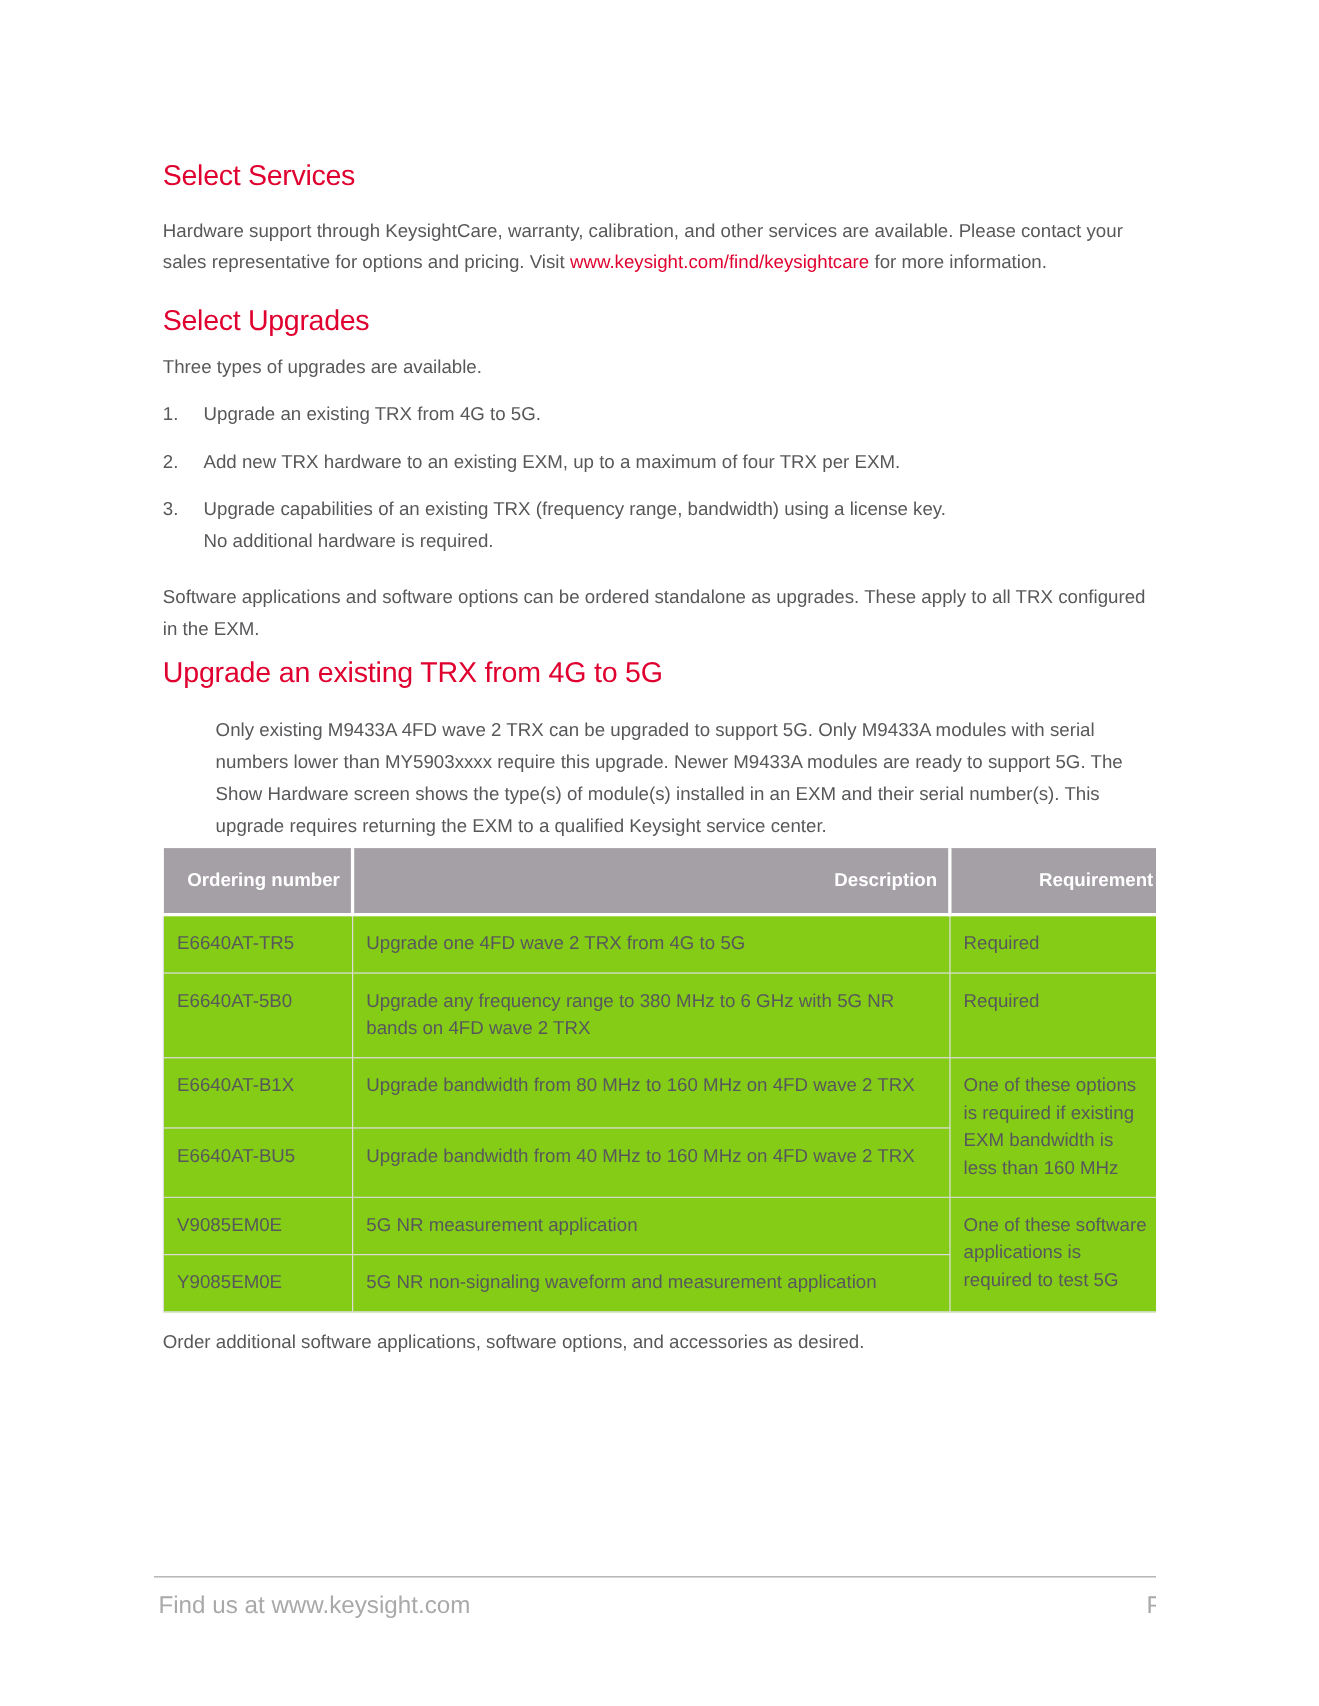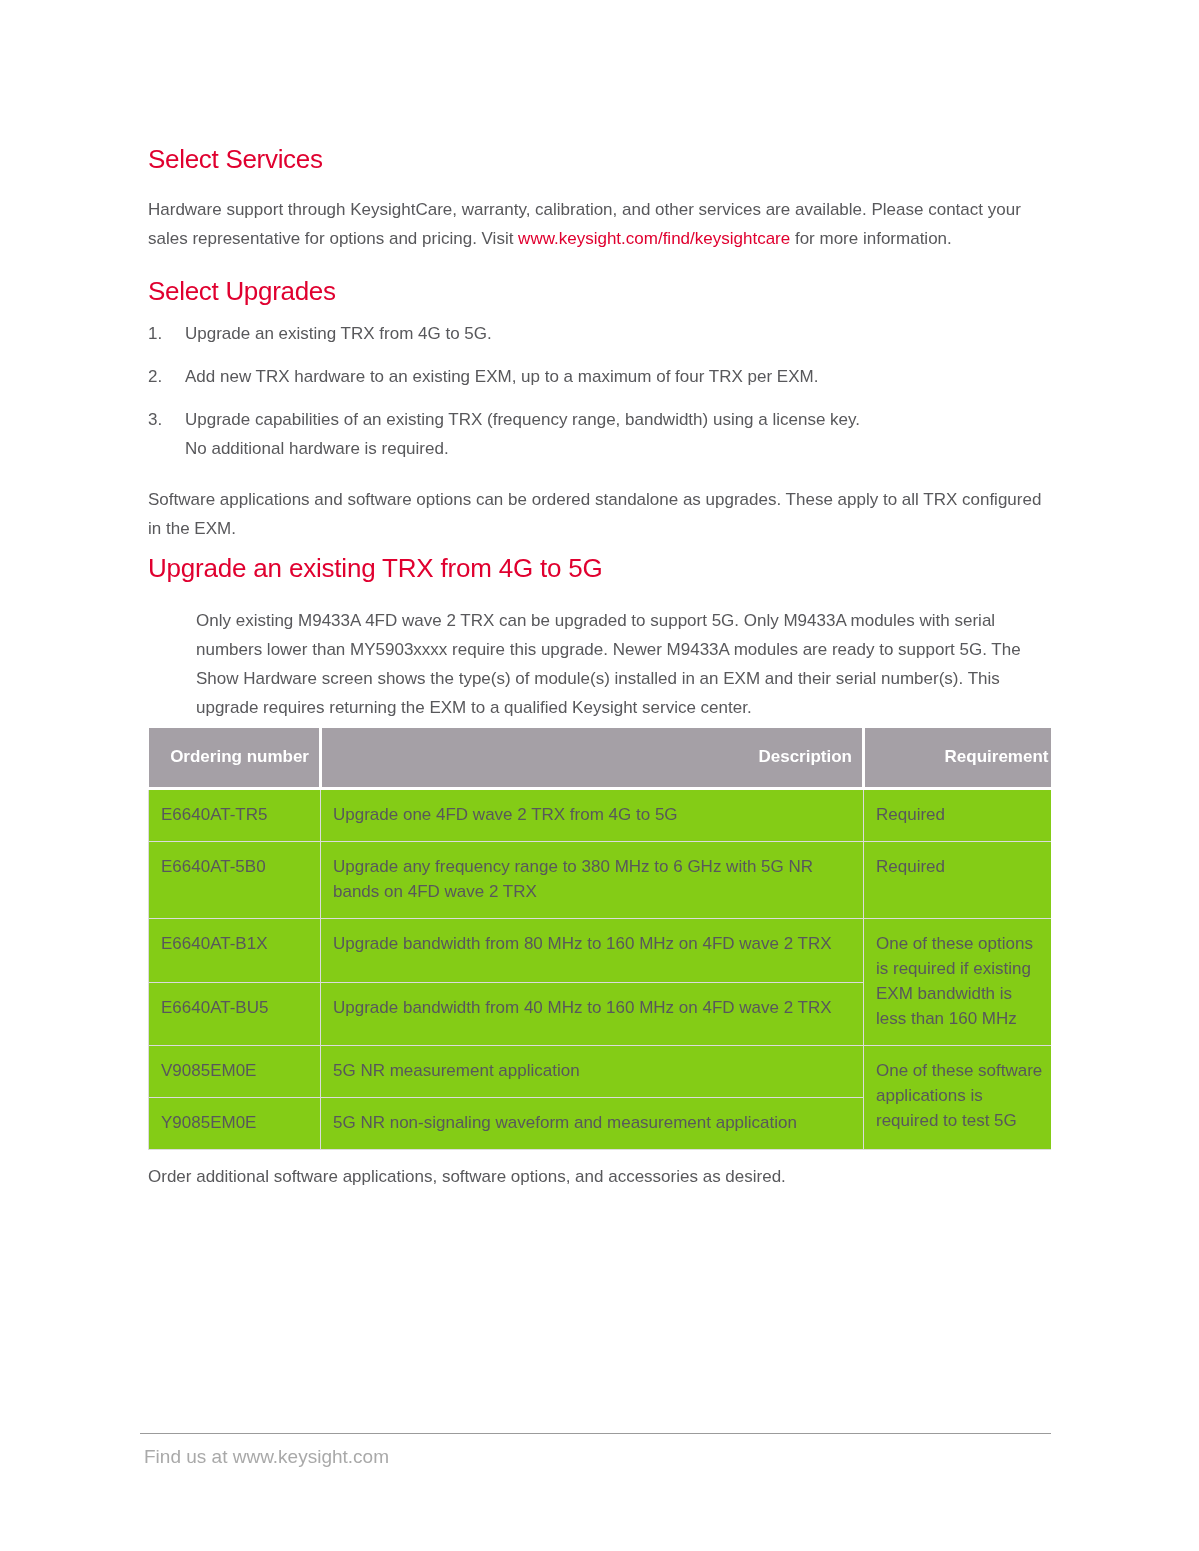--- a/index.html
+++ b/index.html
@@ -108,40 +108,41 @@
     width: 988px;
   }
   .footer-rule {
     border-top: 1px solid var(--footer-rule);
     height: 0;
   }
   .footer-row {
     margin-top: 12px;
     display: flex;
     justify-content: space-between;
-    font-size: 19px;
+    font-size: 22px;
     color: var(--footer-text);
     padding-left: 4px;
     padding-right: 16px;
     gap: 48px;
   }
 </style>
 </head>
 <body>
 
 <div class="page">
   <div class="content">
 
     <h2 class="h2-first">Select Services</h2>
 
     <p class="mt22"><span>Hardware support through KeysightCare, warranty, calibration, and other services are available. Please contact your sales representative for options and pricing. Visit </span><a class="doc-link">www.keysight.com/find/keysightcare</a><span> for more information.</span></p>
 
     <h2 class="h2-follow">Select Upgrades</h2>
 
 
+    <p class="mt14">Three types of upgrades are available.</p>
 
     <div class="list">
       <div class="list-item">
         <span class="list-num">1.</span>
         <span class="list-text">Upgrade an existing TRX from 4G to 5G.</span>
       </div>
       <div class="list-item">
         <span class="list-num">2.</span>
         <span class="list-text">Add new TRX hardware to an existing EXM, up to a maximum of four TRX per EXM.</span>
       </div>

